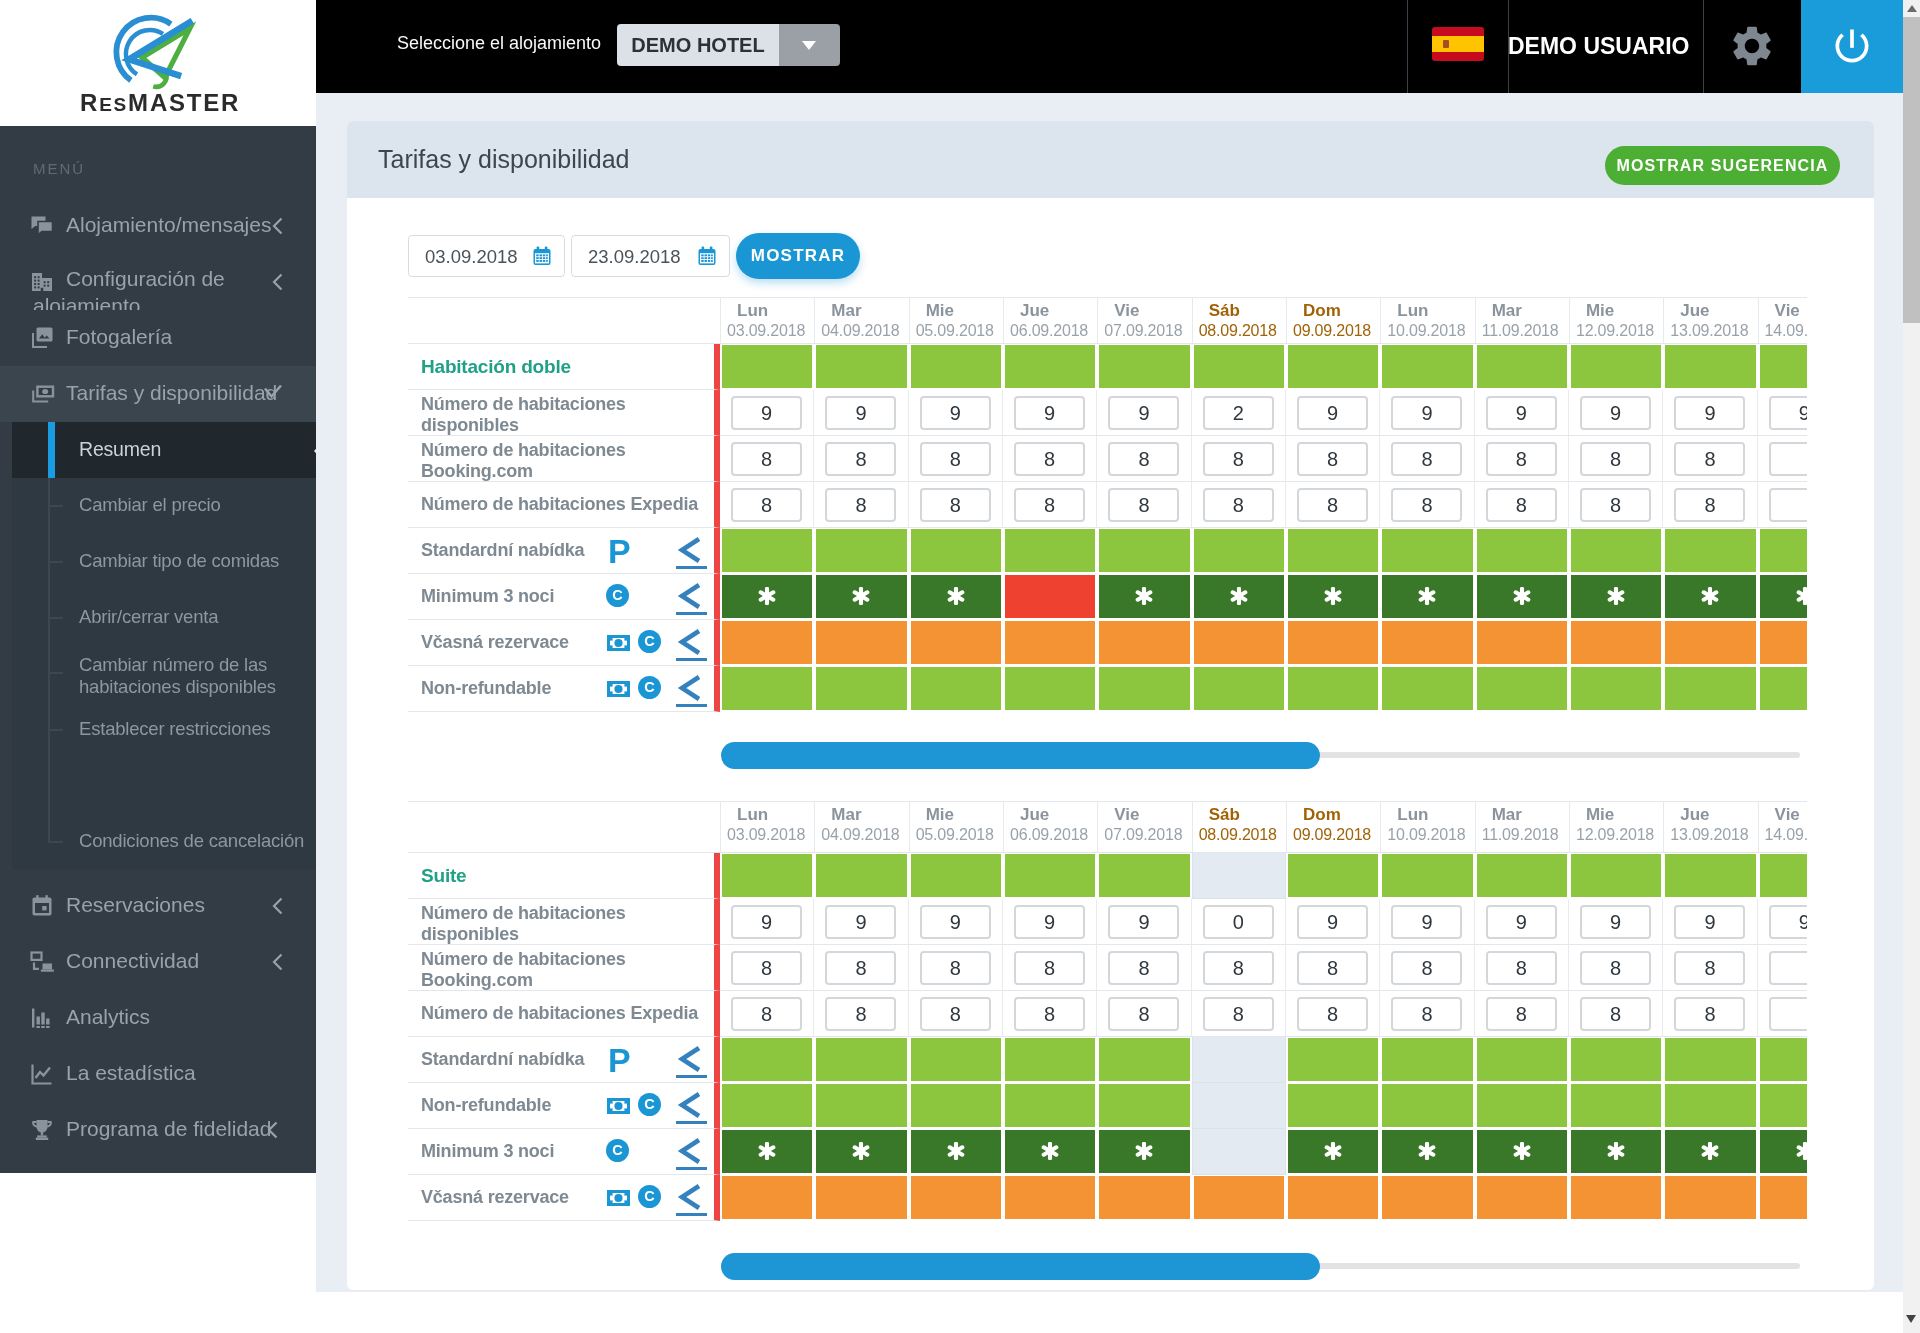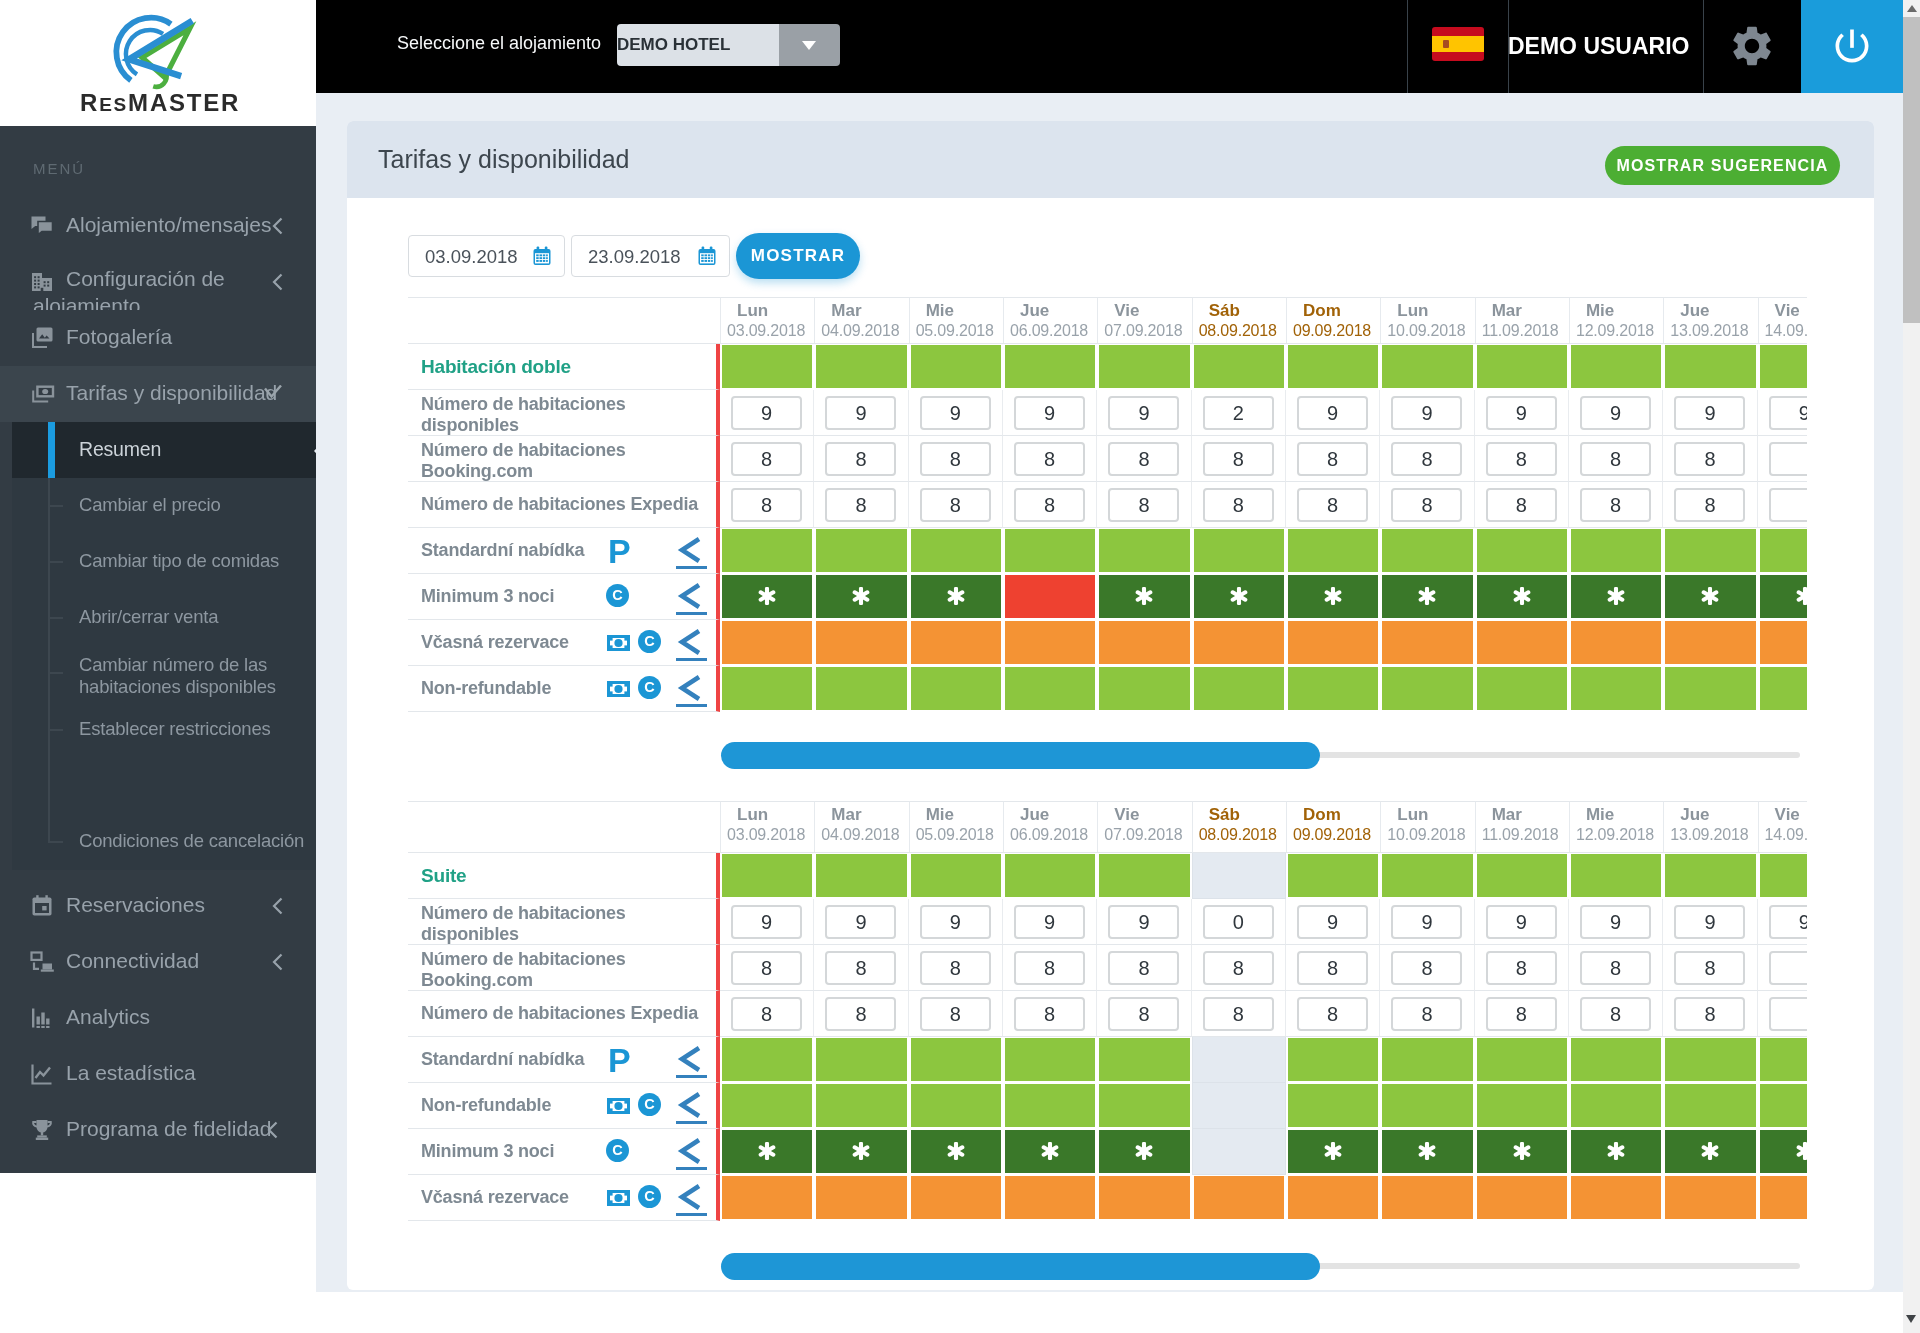--- a/index.html
+++ b/index.html
@@ -19,21 +19,21 @@
 #notch{position:absolute;left:302px;top:14px;width:0;height:0;border-top:15px solid transparent;border-bottom:15px solid transparent;border-right:14px solid #e9eef4}
 .smi{position:absolute;left:0;width:316px;height:56px}
 .stx{position:absolute;left:67px;top:16px;font-size:18.5px;letter-spacing:-0.2px;color:#8d97a0;white-space:nowrap}
 .st2{position:absolute;left:67px;top:8px;font-size:18.5px;letter-spacing:-0.2px;line-height:21.5px;color:#8d97a0;width:240px}
 .tick{position:absolute;left:36px;width:15px;height:2px;background:#3d474f}
 #subline{position:absolute;left:36px;top:56px;width:2px;height:365px;background:#3d474f}
 
 #topbar{position:absolute;left:316px;top:0;width:1587px;height:93px;background:#000000}
 #sel{position:absolute;left:81px;top:33px;font-size:18px;color:#f7f9fa}
 #dd{position:absolute;left:301px;top:24px;width:223px;height:42px;border-radius:4px;overflow:hidden;display:flex}
-#ddm{width:162px;background:#dce1e7;color:#2a3137;font-weight:bold;font-size:17px;text-align:left;line-height:42px}
+#ddm{width:162px;background:#dce1e7;color:#2a3137;font-weight:bold;font-size:20px;text-align:center;line-height:42px}
 #dda{width:61px;background:#9aa0a6;position:relative}
 #dda:after{content:"";position:absolute;left:23px;top:17px;border-left:7.5px solid transparent;border-right:7.5px solid transparent;border-top:9px solid #fff}
 .tdiv{position:absolute;top:0;width:1px;height:93px;background:#39424a}
 #flag{position:absolute;left:1116px;top:27px;width:52px;height:34px;border-radius:3px;overflow:hidden;background:linear-gradient(#c60b1e 0 26%,#ffc400 26% 74%,#c60b1e 74%)}
 #emb{position:absolute;left:11px;top:13px;width:6px;height:8px;background:#a64d21;border-radius:1px}
 #user{position:absolute;left:1192px;top:0;width:195px;height:93px;line-height:93px;text-align:left;color:#fff;font-weight:bold;font-size:23px}
 #gear{position:absolute;left:1412px;top:22px}
 #power{position:absolute;left:1485px;top:0;width:102px;height:93px;background:#1a9cdb}
 #power svg{position:absolute;left:29px;top:24px}
 
@@ -57,21 +57,21 @@
 .tb{border-collapse:separate;border-spacing:0;table-layout:fixed;width:1444px}
 .cl{width:312px}
 .cd{width:94.33px}
 .tb td{padding:0;vertical-align:top}
 .hd td{height:47px;border-top:1px solid #e3e7eb;border-bottom:1px solid #e3e7eb}
 .hc{border-left:1px solid #e6eaee}
 .hc .dn{margin:3px 0 0 16px;font-size:17px;font-weight:bold;color:#8b949c}
 .hc .dt{margin:1px 0 0 6px;font-size:16px;letter-spacing:-0.2px;color:#99a2aa}
 .hc.red .dn,.hc.red .dt{color:#a16207}
 .tb tr{height:46px}
-td.lbl{border-bottom:1px solid #e3e7eb;border-right:4px solid #ef4444;font-size:18px;letter-spacing:-0.2px;font-weight:bold;color:#7e8992;position:relative}
+td.lbl{border-bottom:1px solid #e3e7eb;border-right:6px solid #ef4444;font-size:18px;letter-spacing:-0.2px;font-weight:bold;color:#7e8992;position:relative}
 td.nm{color:#20a186;font-size:19px;padding-left:13px;line-height:45px}
 td.l2{padding:4px 0 0 13px;line-height:20.5px}
 td.l1{padding-left:13px;line-height:45px}
 td.wc{border-bottom:1px solid #e3e7eb;border-right:1px solid #e9ecef;background:#fff}
 .cc{background:#fff}
 .c{height:43px;margin:1px 2px 2px 2px}
 .g{background:#8cc63f}
 .dg{background:#3a7829;text-align:center}
 .o{background:#f49334}
 .r{background:#ee4130}

